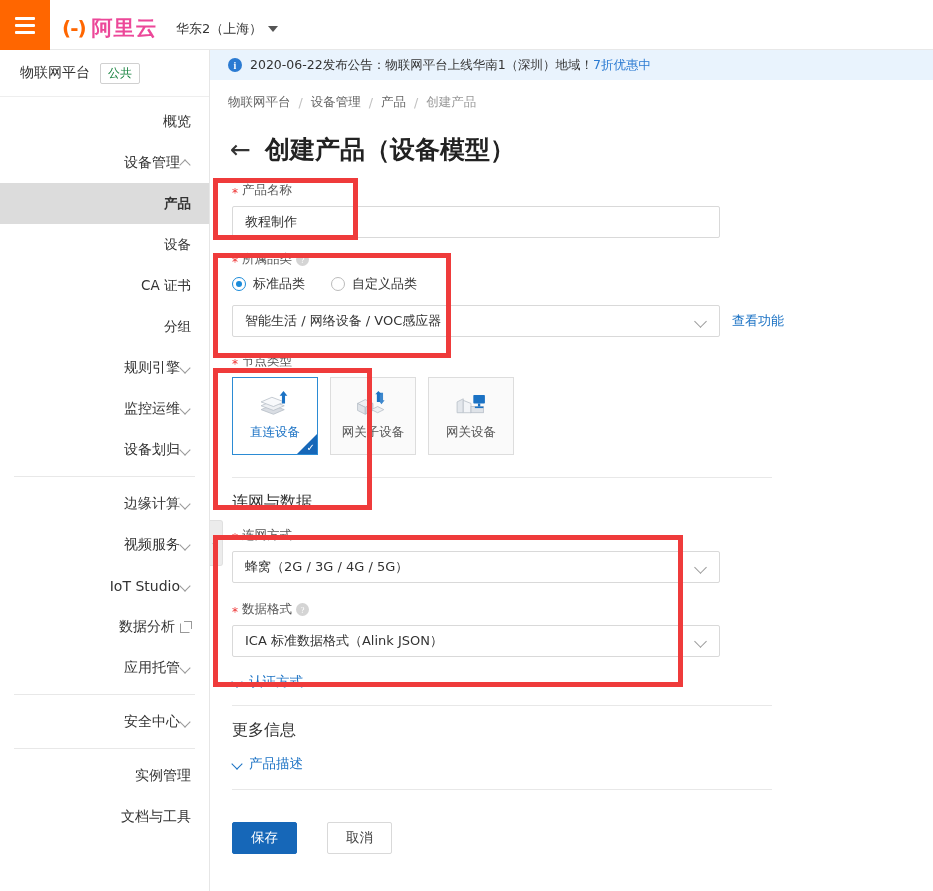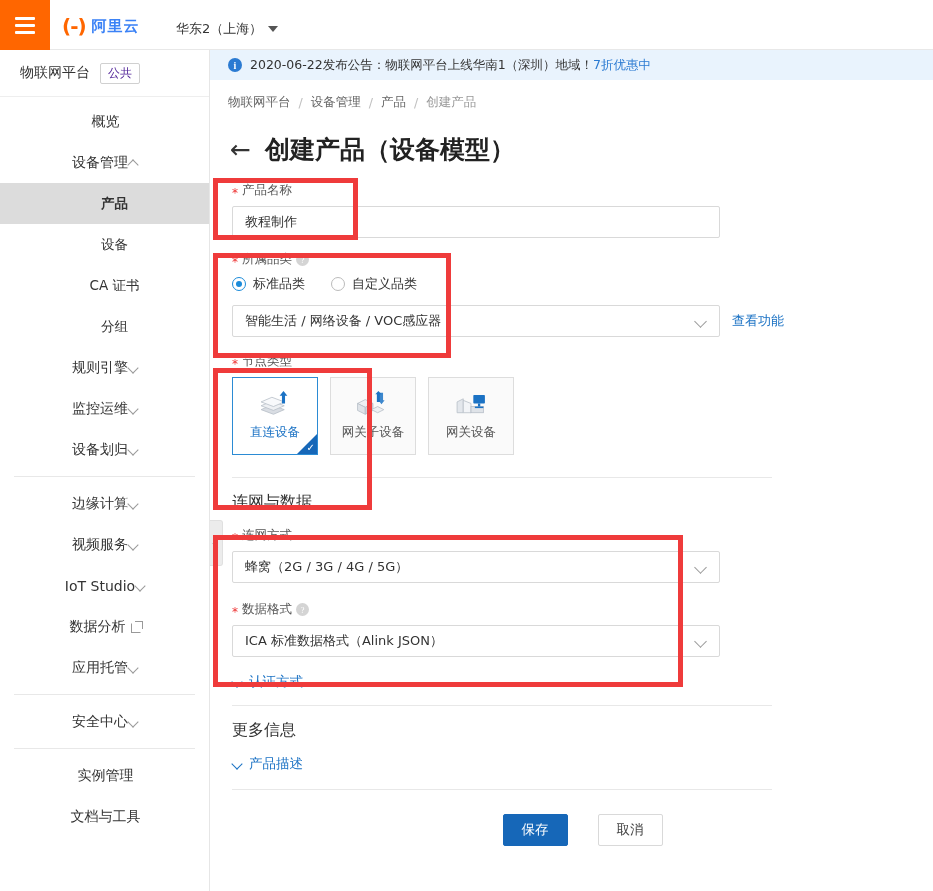--- a/index.html
+++ b/index.html
@@ -18,21 +18,21 @@
   .hamburger {
     position:absolute; left:0; top:0; width:50px; height:50px;
     background:#f60; display:flex; flex-direction:column;
     align-items:center; justify-content:center; gap:4px; cursor:pointer;
   }
   .hamburger span { display:block; width:20px; height:3px; background:#fff; border-radius:1px; }
   .logo {
     position:absolute; left:62px; top:14px; display:flex; align-items:center; gap:6px; cursor:pointer;
   }
   .logo-mark { font-size:20px; color:#f60; font-weight:bold; letter-spacing:-1px; }
-  .logo-text { font-size:15px; color:#3b82f6; font-weight:bold; letter-spacing:1px; }
+  .logo-text { font-size:21px; color:#ec4899; font-weight:bold; letter-spacing:1px; }
   .region {
     position:absolute; left:176px; top:20px; font-size:13px; color:#333;
     display:flex; align-items:center; gap:6px; cursor:pointer;
   }
   .caret-down { width:0;height:0;border-left:5px solid transparent;border-right:5px solid transparent;border-top:6px solid #555; }
 
   
   .notice {
     position:absolute; left:210px; top:50px; width:723px; height:30px;
     background:#e9f3fd; display:flex; align-items:center; padding-left:18px;
@@ -49,27 +49,27 @@
   .sidebar {
     position:absolute; left:0; top:50px; width:210px; height:841px;
     background:#fff; border-right:1px solid #e6e6e6; overflow:hidden;
   }
   .side-head {
     height:47px; display:flex; align-items:center; padding-left:20px; gap:10px;
     border-bottom:1px solid #eee;
   }
   .side-head-title { font-size:14px; color:#333; }
   .badge-public {
-    font-size:12px; color:#4c1d95; border:1px solid #d0d0d0; border-radius:2px;
+    font-size:12px; color:#15803d; border:1px solid #d0d0d0; border-radius:2px;
     padding:1px 7px; background:#fff;
   }
   .nav { padding-top:4px; }
   .nav-item {
     height:41px; display:flex; align-items:center; padding:0 18px 0 20px;
-    font-size:14px; color:#333; cursor:pointer; justify-content:center;
+    font-size:14px; color:#333; cursor:pointer; justify-content:flex-end;
   }
   .nav-item.sub { padding-left:38px; font-size:13.5px; }
   .nav-item.active { background:#dcdcdc; font-weight:bold; }
   .nav-label { display:flex; align-items:center; gap:5px; white-space:nowrap; }
   .chev { width:11px; height:11px; position:relative; flex:0 0 11px; }
   .chev::before {
     content:""; position:absolute; left:1px; top:2px; width:7px; height:7px;
     border-right:1.6px solid #999; border-bottom:1.6px solid #999;
     transform:rotate(45deg);
   }
@@ -160,21 +160,21 @@
   .collapse-link {
     display:flex; align-items:center; gap:5px; color:#1b72c4; font-size:13.5px;
     cursor:pointer; margin:6px 0;
   }
   .chev3 { width:12px;height:12px;position:relative;flex:0 0 12px; }
   .chev3::before {
     content:""; position:absolute; left:1px; top:2px; width:7px; height:7px;
     border-right:1.6px solid #1b72c4; border-bottom:1.6px solid #1b72c4;
     transform:rotate(45deg);
   }
-  .btn-row { display:flex; gap:30px; margin-top:24px;justify-content:center; }
+  .btn-row { display:flex; gap:30px; margin-top:32px; }
   .btn {
     height:32px; min-width:62px; padding:0 18px; font-size:13.5px; cursor:pointer;
     display:flex; align-items:center; justify-content:center; border-radius:2px;
     font-family:inherit;
   }
   .btn-primary { background:#1667b8; color:#fff; border:1px solid #1667b8; }
   .btn-default { background:#fff; color:#444; border:1px solid #d9d9d9; }
 
   
   .collapse-handle {

